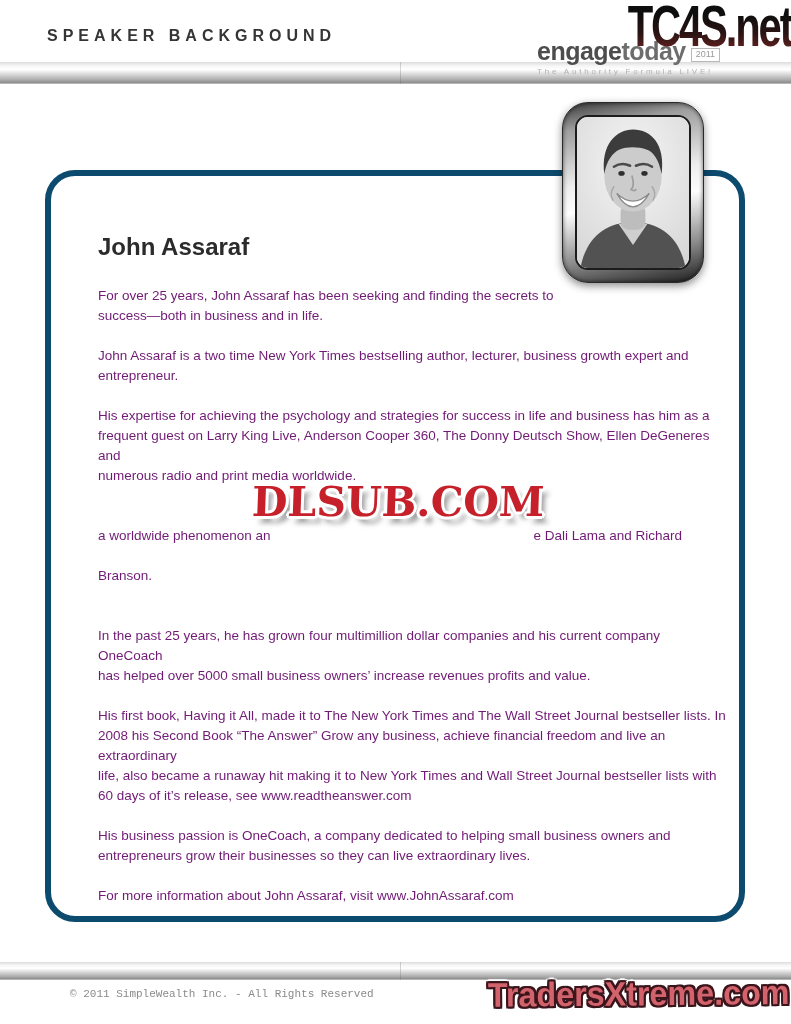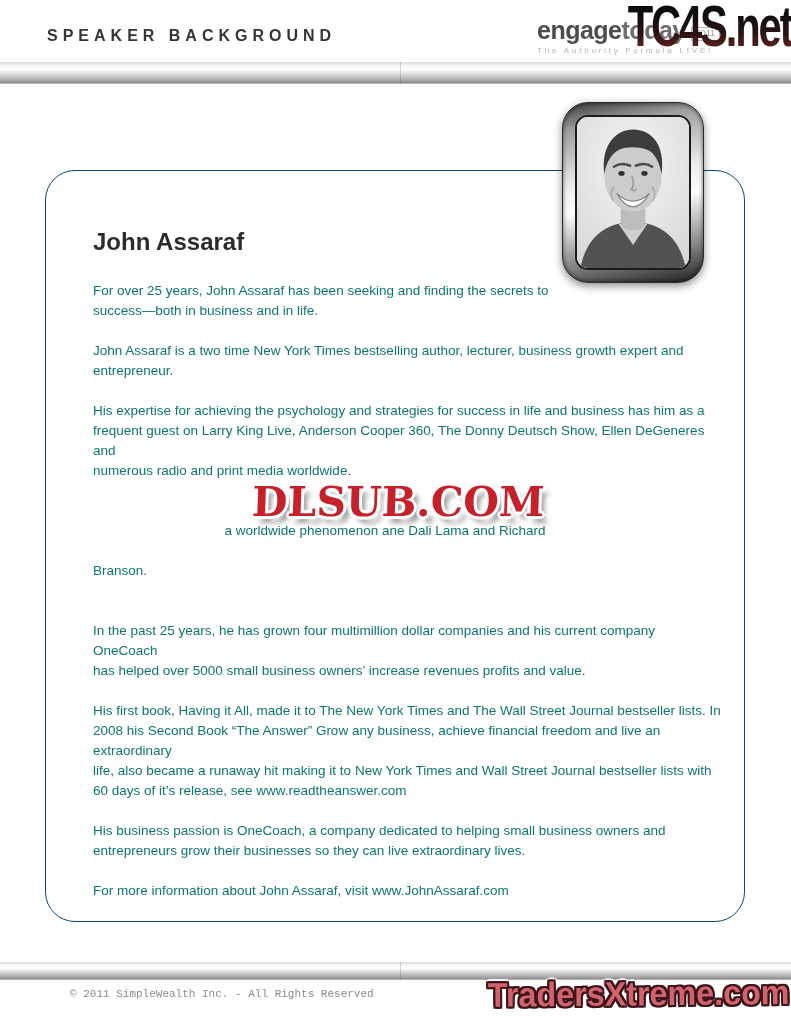--- a/index.html
+++ b/index.html
@@ -10,21 +10,21 @@
   }
   .page { position:absolute; inset:0; }
 
   
   .header-title {
     position:absolute; left:47px; top:27px;
     font-size:16px; font-weight:bold; letter-spacing:5px; color:#353535;
   }
   .logo { position:absolute; left:537px; top:18px; z-index:2; }
   .logo-row { display:flex; align-items:flex-end; }
-  .brand-bold { font-size:25px; font-weight:bold; color:#4d4d4d; letter-spacing:-0.5px; line-height:1; }
+  .brand-bold { font-size:25px; font-weight:bold; color:#4d4d4d; letter-spacing:-0.5px; line-height:1;margin-top:21px; }
   .brand-light { font-size:25px; font-weight:bold; color:#6d6d6d; letter-spacing:-0.5px; line-height:1; }
   .year-badge {
     border:1px solid #b8b8b8; color:#9a9a9a; font-size:9px;
     padding:1px 4px; margin-left:5px; margin-bottom:2px; line-height:1.1;
   }
   .tagline { font-size:8px; letter-spacing:2.8px; color:#b3b3b3; margin-top:3px; white-space:nowrap; }
 
   
   .metal-bar {
     position:absolute; left:0; width:791px; z-index:1;
@@ -66,29 +66,29 @@
     text-shadow:
       -2px 0 0 #3a151b, 2px 0 0 #3a151b, 0 -2px 0 #3a151b, 0 2px 0 #3a151b,
       -2px -2px 0 #3a151b, 2px -2px 0 #3a151b, -2px 2px 0 #3a151b, 2px 2px 0 #3a151b,
       -4px 0 1px #ffffff, 4px 0 1px #ffffff, 0 -4px 1px #ffffff, 0 4px 1px #ffffff,
       -3px -3px 1px #ffffff, 3px -3px 1px #ffffff, -3px 3px 1px #ffffff, 3px 3px 1px #ffffff;
   }
 
   
   .card {
     position:absolute; left:45px; top:170px; width:700px; height:752px;
-    border:1px solid #0c4a6e; border-radius:30px; z-index:2;
+    border:6px solid #0c4a6e; border-radius:30px; z-index:2;
     box-sizing:border-box; padding:56px 0 0 47px; background:#fff;
   }
   .profile-name { font-size:24px; line-height:30px; font-weight:bold; color:#2b2b2b; margin:0 0 24px 0; }
   .para {
-    font-size:13.5px; line-height:20px; color:#0f766e;
+    font-size:13.5px; line-height:20px; color:#701a75;
     white-space:pre-line; margin:0 16px 20px 0; width:630px;
   }
-  .split-line { display:flex; justify-content:center; width:584px; white-space:nowrap; }
+  .split-line { display:flex; justify-content:space-between; width:584px; white-space:nowrap; }
 
   
   .photo-frame {
     position:absolute; left:562px; top:102px; width:142px; height:181px;
     border-radius:26px; z-index:5; box-sizing:border-box; padding:12px;
     background:linear-gradient(170deg,#3a3a3a 0%,#9e9e9e 14%,#eeeeee 42%,#fdfdfd 55%,#8a8a8a 80%,#1f1f1f 100%);
     border:1px solid #2a2a2a;
     box-shadow:0 3px 8px rgba(0,0,0,0.45), inset 0 0 4px rgba(0,0,0,0.6);
   }
   .photo-inner {

